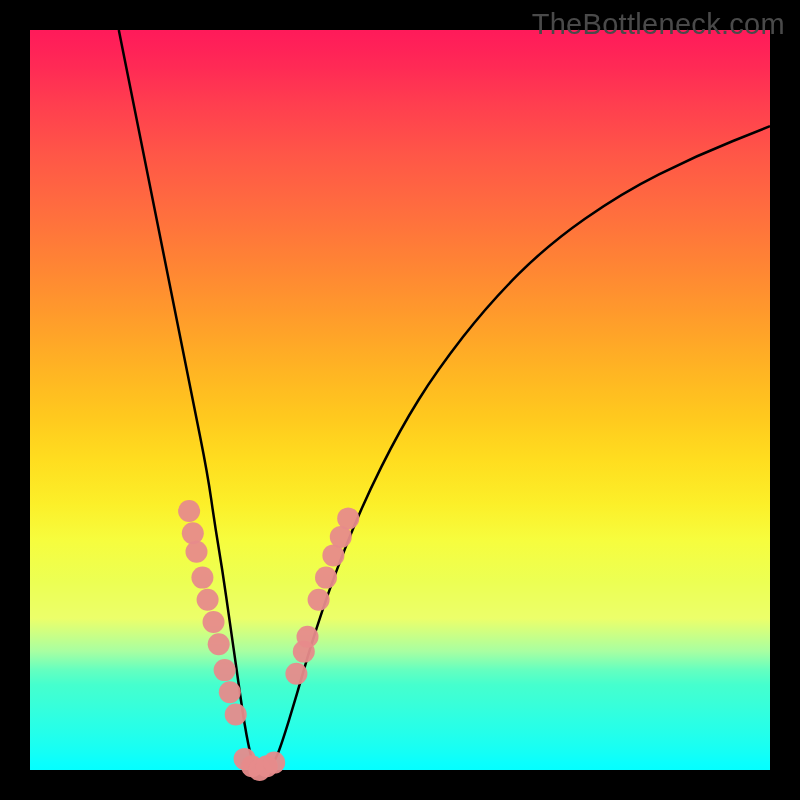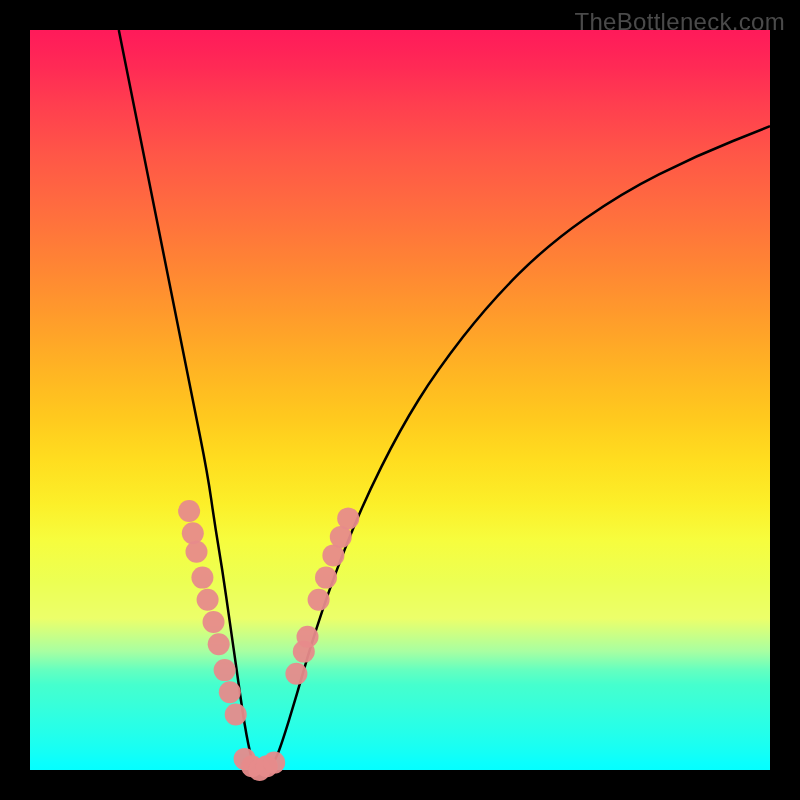--- a/index.html
+++ b/index.html
@@ -54,21 +54,21 @@
         #15fff5 97.5%,
         #0afffd 99%,
         #04ffff 100%
       );
     }
     .watermark {
       position: absolute;
       right: 15px;
       top: 8px;
       font-family: Arial, sans-serif;
-      font-size: 24px;
+      font-size: 29px;
       color: #4a4a4a;
       font-weight: 500;
       letter-spacing: 0.3px;
       text-align: right;
     }
     svg.curve {
       position: absolute;
       left: 0;
       top: 0;
       width: 740px;

